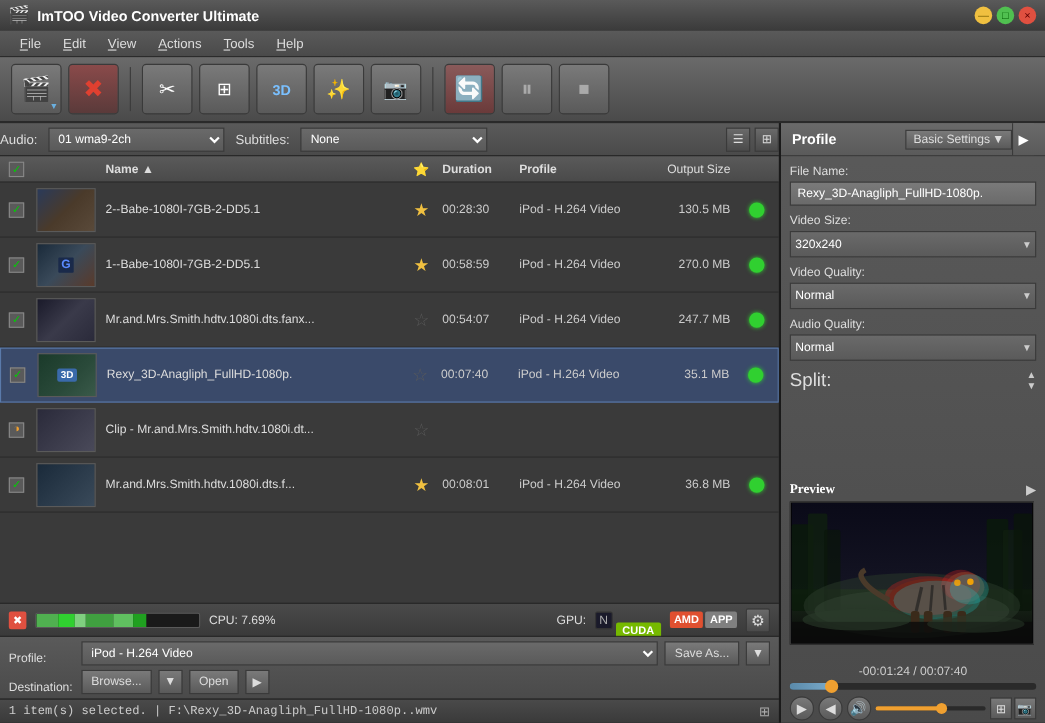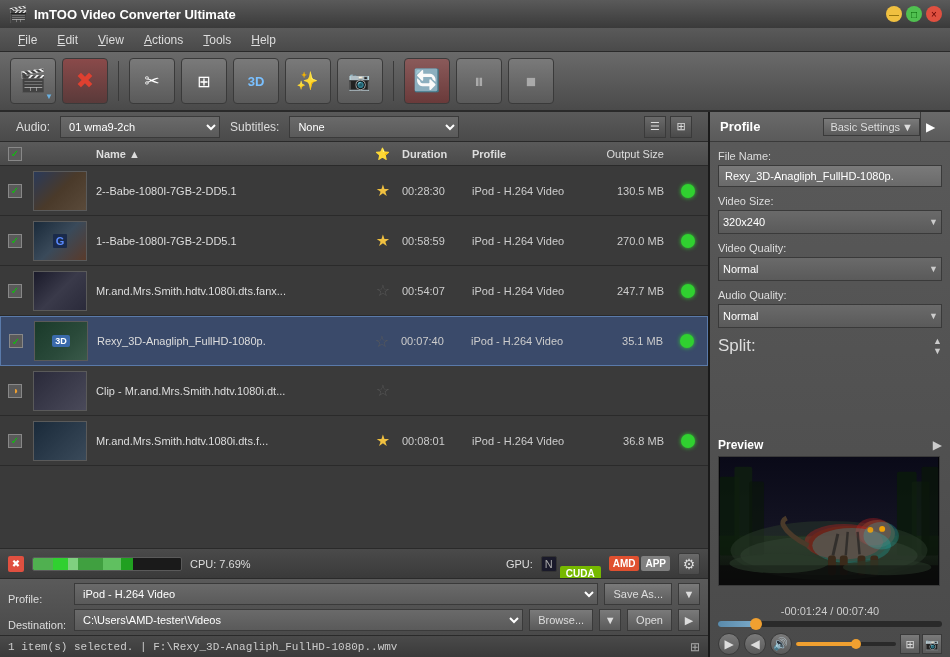--- a/index.html
+++ b/index.html
@@ -80,21 +80,21 @@
       border-right: 2px solid #1a1a1a;
       min-width: 0;
     }
 
     
     .audio-sub-bar {
       background: linear-gradient(to bottom, #5a5a5a, #4a4a4a);
       height: 30px;
       display: flex;
       align-items: center;
-      padding: 0 16px;
+      padding: 0 0;
       gap: 10px;
       border-bottom: 1px solid #2a2a2a;
     }
     .audio-sub-bar label { color: #ddd; font-size: 12px; }
     .audio-sub-bar select {
       background: linear-gradient(to bottom, #6a6a6a, #5a5a5a);
       color: #fff;
       border: 1px solid #3a3a3a;
       font-size: 11px;
       padding: 1px 4px;
@@ -366,21 +366,21 @@
 
     
     .preview-section {
       padding: 6px 8px 0;
     }
     .preview-header {
       display: flex;
       align-items: center;
       margin-bottom: 4px;
     }
-    .preview-title { color: #fff; font-size: 12px; font-weight: bold; flex: 1; }
+    .preview-title { color: #fff; font-size: 12px; font-weight: bold; flex: 1; font-family: Liberation Serif, serif; }
     .preview-expand { font-size: 12px; color: #ccc; cursor: pointer; }
 
     .preview-video {
       width: 222px;
       height: 130px;
       background: #000;
       position: relative;
       overflow: hidden;
       border: 1px solid #3a3a3a;
     }
@@ -687,23 +687,20 @@
       <div class="pd-row">
         <span class="pd-label">Profile:</span>
         <select class="pd-select">
           <option>iPod - H.264 Video</option>
         </select>
         <button class="pd-btn">Save As...</button>
         <div class="pd-icon-btn">▼</div>
       </div>
       <div class="pd-row">
         <span class="pd-label">Destination:</span>
-        <select class="pd-select">
-          <option>C:\Users\AMD-tester\Videos</option>
-        </select>
         <button class="pd-btn">Browse...</button>
         <div class="pd-icon-btn">▼</div>
         <button class="pd-btn">Open</button>
         <div class="pd-icon-btn">▶</div>
       </div>
     </div>
 
     <div class="status-footer">
       <span class="status-text">1 item(s) selected. | F:\Rexy_3D-Anagliph_FullHD-1080p..wmv</span>
       <span class="status-icon">⊞</span>

